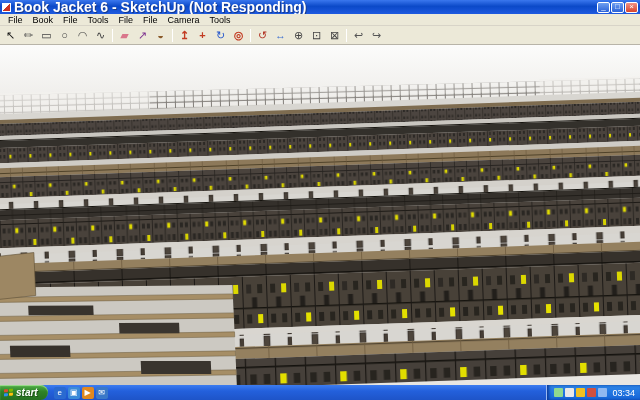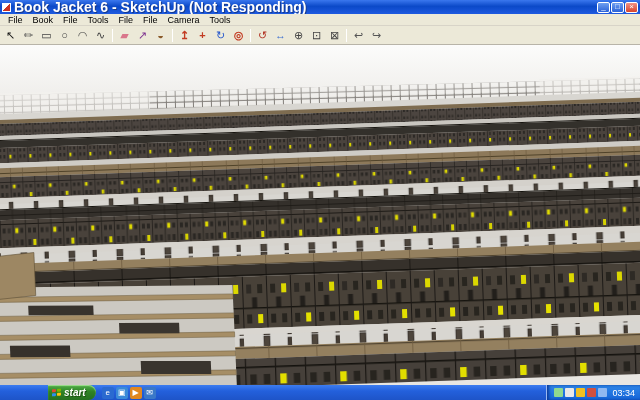--- a/index.html
+++ b/index.html
@@ -38,21 +38,21 @@
 
   
   .viewport { flex:1 1 auto; position:relative; background:#fff; overflow:hidden; }
   .viewport svg { position:absolute; inset:0; display:block; }
 
   
   .taskbar { height:15px; flex:0 0 15px; background:linear-gradient(#3d7df0,#2360dc 40%,#1e54c8);
     display:flex; align-items:center; }
   .startbtn { height:15px; display:flex; align-items:center; gap:3px; padding:0 10px 0 4px;
     background:linear-gradient(#52b148,#2e8226 45%,#257020); border:0; border-radius:0 8px 8px 0;
-    box-shadow:inset 0 1px 1px #9fe08f; cursor:default;margin-left:48px; }
+    box-shadow:inset 0 1px 1px #9fe08f; cursor:default; }
   .startlabel { color:#fff; font-size:10px; font-weight:bold; font-style:italic;
     text-shadow:1px 1px #1c5216; line-height:1; }
   .flag { display:grid; grid-template-columns:4px 4px; grid-auto-rows:3px; gap:1px; transform:skewY(-6deg); }
   .flag span { border-radius:1px; display:block; }
   .fr{background:#e04a2f}.fg{background:#7db700}.fb{background:#2e8fef}.fy{background:#ffc20e}
   .ql { display:flex; gap:2px; margin-left:6px; align-items:center; }
   .qlicon { width:12px; height:12px; font-size:8px; color:#fff; display:flex; align-items:center;
     justify-content:center; border-radius:2px; line-height:1; }
   .q-ie{background:#2a6ad0}.q-desk{background:#3a8ad8}.q-med{background:#e08820}.q-mail{background:#3a78c8}
   .tb-spacer { flex:1; }

